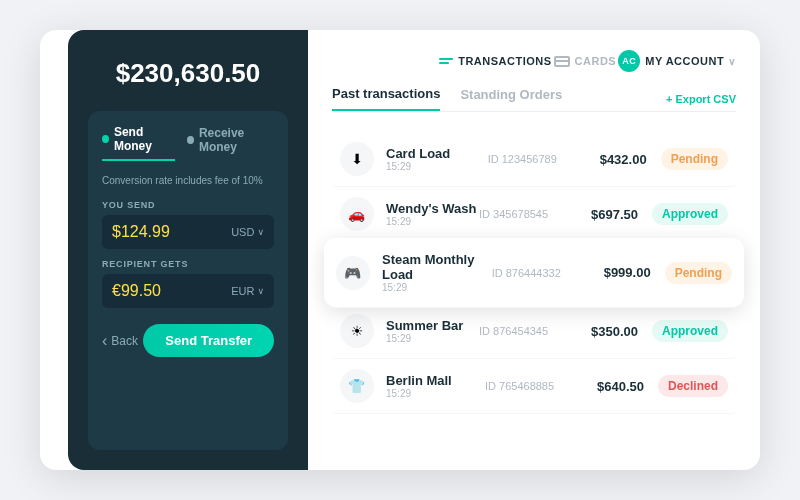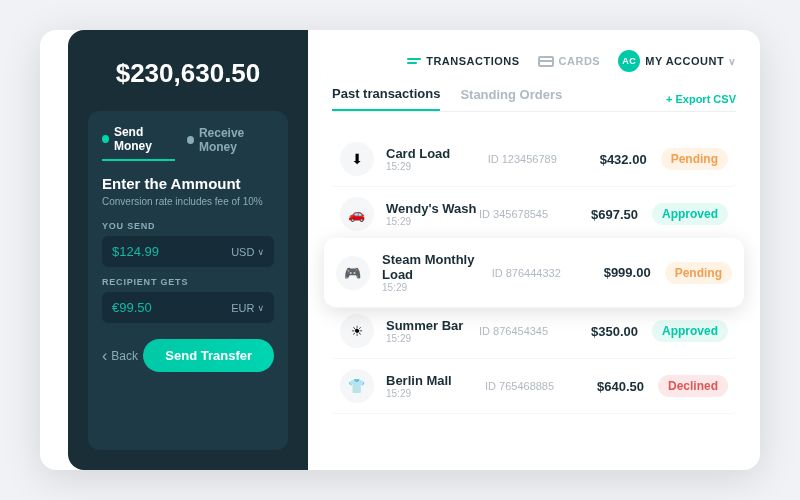--- a/index.html
+++ b/index.html
@@ -106,22 +106,22 @@
     .form-input-row {
       display: flex;
       background: #162c38;
       border-radius: 6px;
       padding: 8px 10px;
       margin-bottom: 10px;
       align-items: center;
       justify-content: space-between;
     }
     .form-input-val {
-      color: #14b8a6;
-      font-size: 13px;
+      color: #fde047;
+      font-size: 16px;
       font-weight: 500;
     }
     .form-input-currency {
       color: #8aabb8;
       font-size: 11px;
       display: flex;
       align-items: center;
       gap: 3px;
     }
     .form-input-currency::after {
@@ -163,21 +163,21 @@
       padding: 20px 24px;
       display: flex;
       flex-direction: column;
       overflow: hidden;
     }
     .top-nav {
       display: flex;
       align-items: center;
       justify-content: flex-end;
       margin-bottom: 14px;
-      gap: 18px;
+      gap: 2px;
     }
     .nav-item {
       display: flex;
       align-items: center;
       gap: 5px;
       font-size: 11px;
       font-weight: 600;
       color: #b0b8c1;
       cursor: pointer;
       letter-spacing: 0.5px;
@@ -366,21 +366,20 @@
         <div class="card-tab active">
           <span class="card-tab-icon"></span>
           <span>Send Money</span>
         </div>
         <div class="card-tab">
           <span class="card-tab-icon" style="background:#8aabb8"></span>
           <span>Receive Money</span>
         </div>
       </div>
 
-      <div class="form-title">Enter the Ammount</div>
       <div class="form-subtitle">Conversion rate includes fee of 10%</div>
 
       <div class="form-label">YOU SEND</div>
       <div class="form-input-row">
         <span class="form-input-val">$124.99</span>
         <span class="form-input-currency">USD</span>
       </div>
 
       <div class="form-label">RECIPIENT GETS</div>
       <div class="form-input-row">

